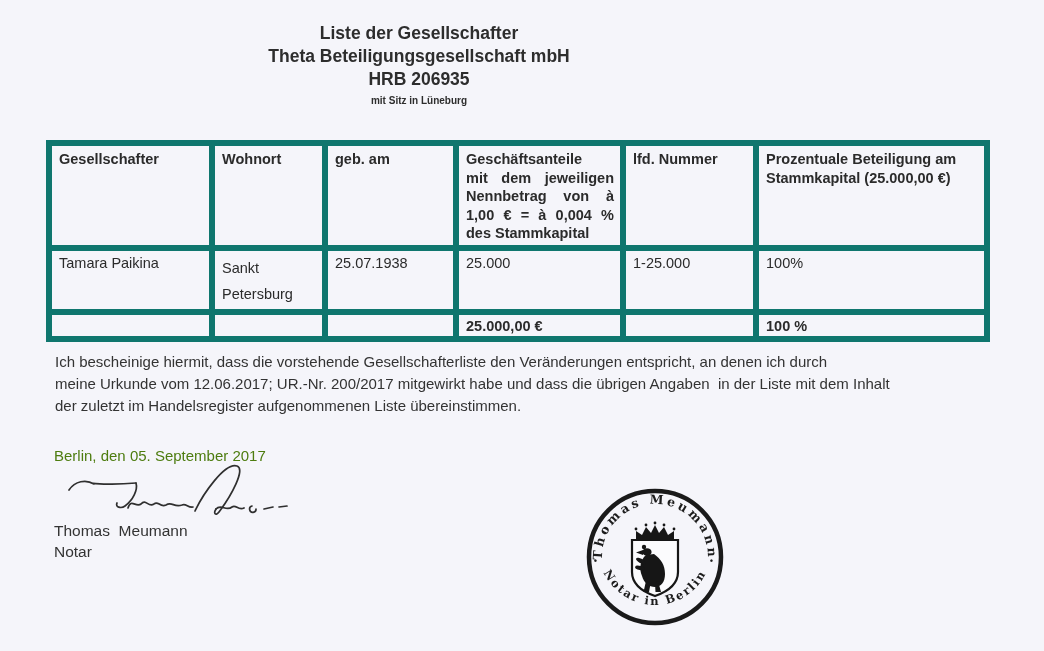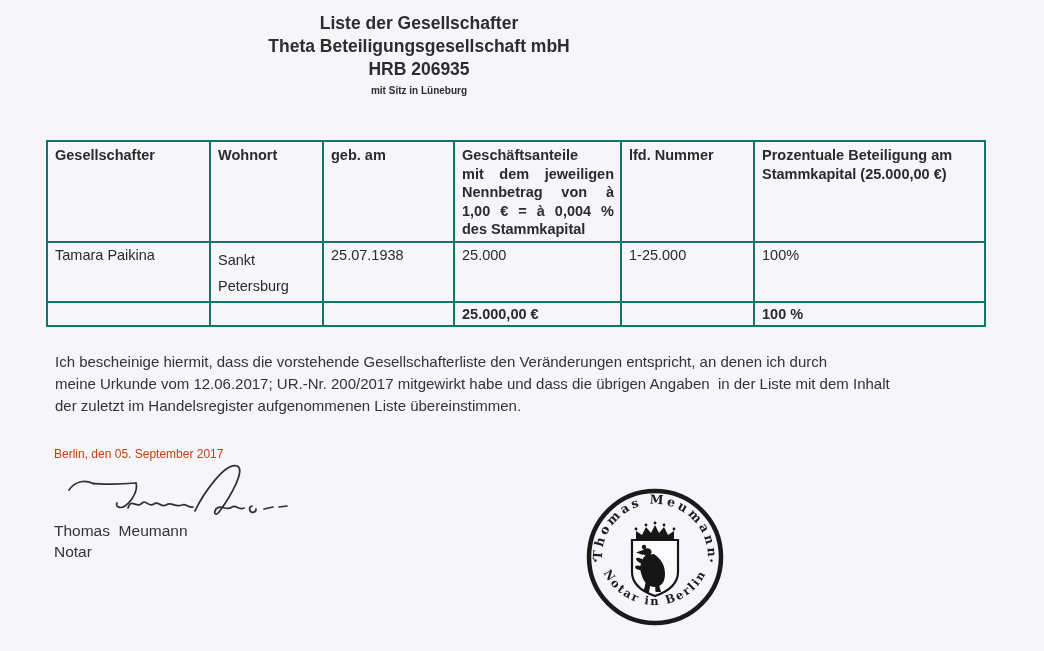--- a/index.html
+++ b/index.html
@@ -3,52 +3,52 @@
 <meta charset="utf-8">
 <style>
   * { margin: 0; padding: 0; box-sizing: border-box; }
   body { width: 1044px; height: 651px; font-family: "Liberation Sans", sans-serif; }
   .page {
     position: relative; width: 1044px; height: 651px;
     background: #f5f5fa; color: #2d2d2d; overflow: hidden;
   }
 
   
-  .title-block { position: absolute; top: 12px; left: 0; width: 838px; text-align: center; }
+  .title-block { position: absolute; top: 22px; left: 0; width: 838px; text-align: center; }
   .title-line { font-weight: bold; font-size: 17.5px; line-height: 23px; }
   .title-line.small { font-size: 10px; line-height: 20px; }
 
   
   table.shareholders {
     position: absolute; left: 46px; top: 140px;
     width: 938px; border-collapse: collapse; table-layout: fixed;
     font-size: 14.5px; color: #2b2b2b;
   }
   table.shareholders th, table.shareholders td {
-    border: 2px solid #0f766e; vertical-align: top;
+    border: 6px solid #0f766e; vertical-align: top;
     padding: 4px 6px 2px 7px; text-align: left; font-weight: normal;
     overflow: hidden;
   }
   tr.header-row { height: 93px; }
   tr.header-row th { font-weight: bold; line-height: 18.5px; }
   tr.data-row { height: 57px; }
   tr.total-row { height: 24px; }
   tr.total-row td { font-weight: bold; padding-top: 3px; }
   .jline { text-align: justify; text-align-last: justify; }
   .jline.first, .jline.last { text-align-last: left; }
   td.wohnort { white-space: pre-line; line-height: 26px; margin-top: 23px; }
 
   
   .certify {
     position: absolute; left: 55px; top: 351px; width: 950px;
     font-size: 15px; line-height: 22px; white-space: pre-wrap; color: #333;
   }
 
   
-  .dateline { position: absolute; left: 54px; top: 447px; font-size: 12px; color: #c2410c; }
+  .dateline { position: absolute; left: 54px; top: 447px; font-size: 15px; color: #4d7c0f; }
   .signature-svg { position: absolute; left: 55px; top: 460px; }
   .signer-name { position: absolute; left: 54px; top: 522px; font-size: 15.5px; white-space: pre; color: #333; }
   .signer-role { position: absolute; left: 54px; top: 543px; font-size: 15.5px; color: #333; }
 
   
   .stamp-svg { position: absolute; left: 580px; top: 482px; }
   .stamp-text { font-family: "DejaVu Serif", "Liberation Serif", serif; font-weight: bold; fill: #1c1c1c; }
 </style>
 </head>
 <body>

